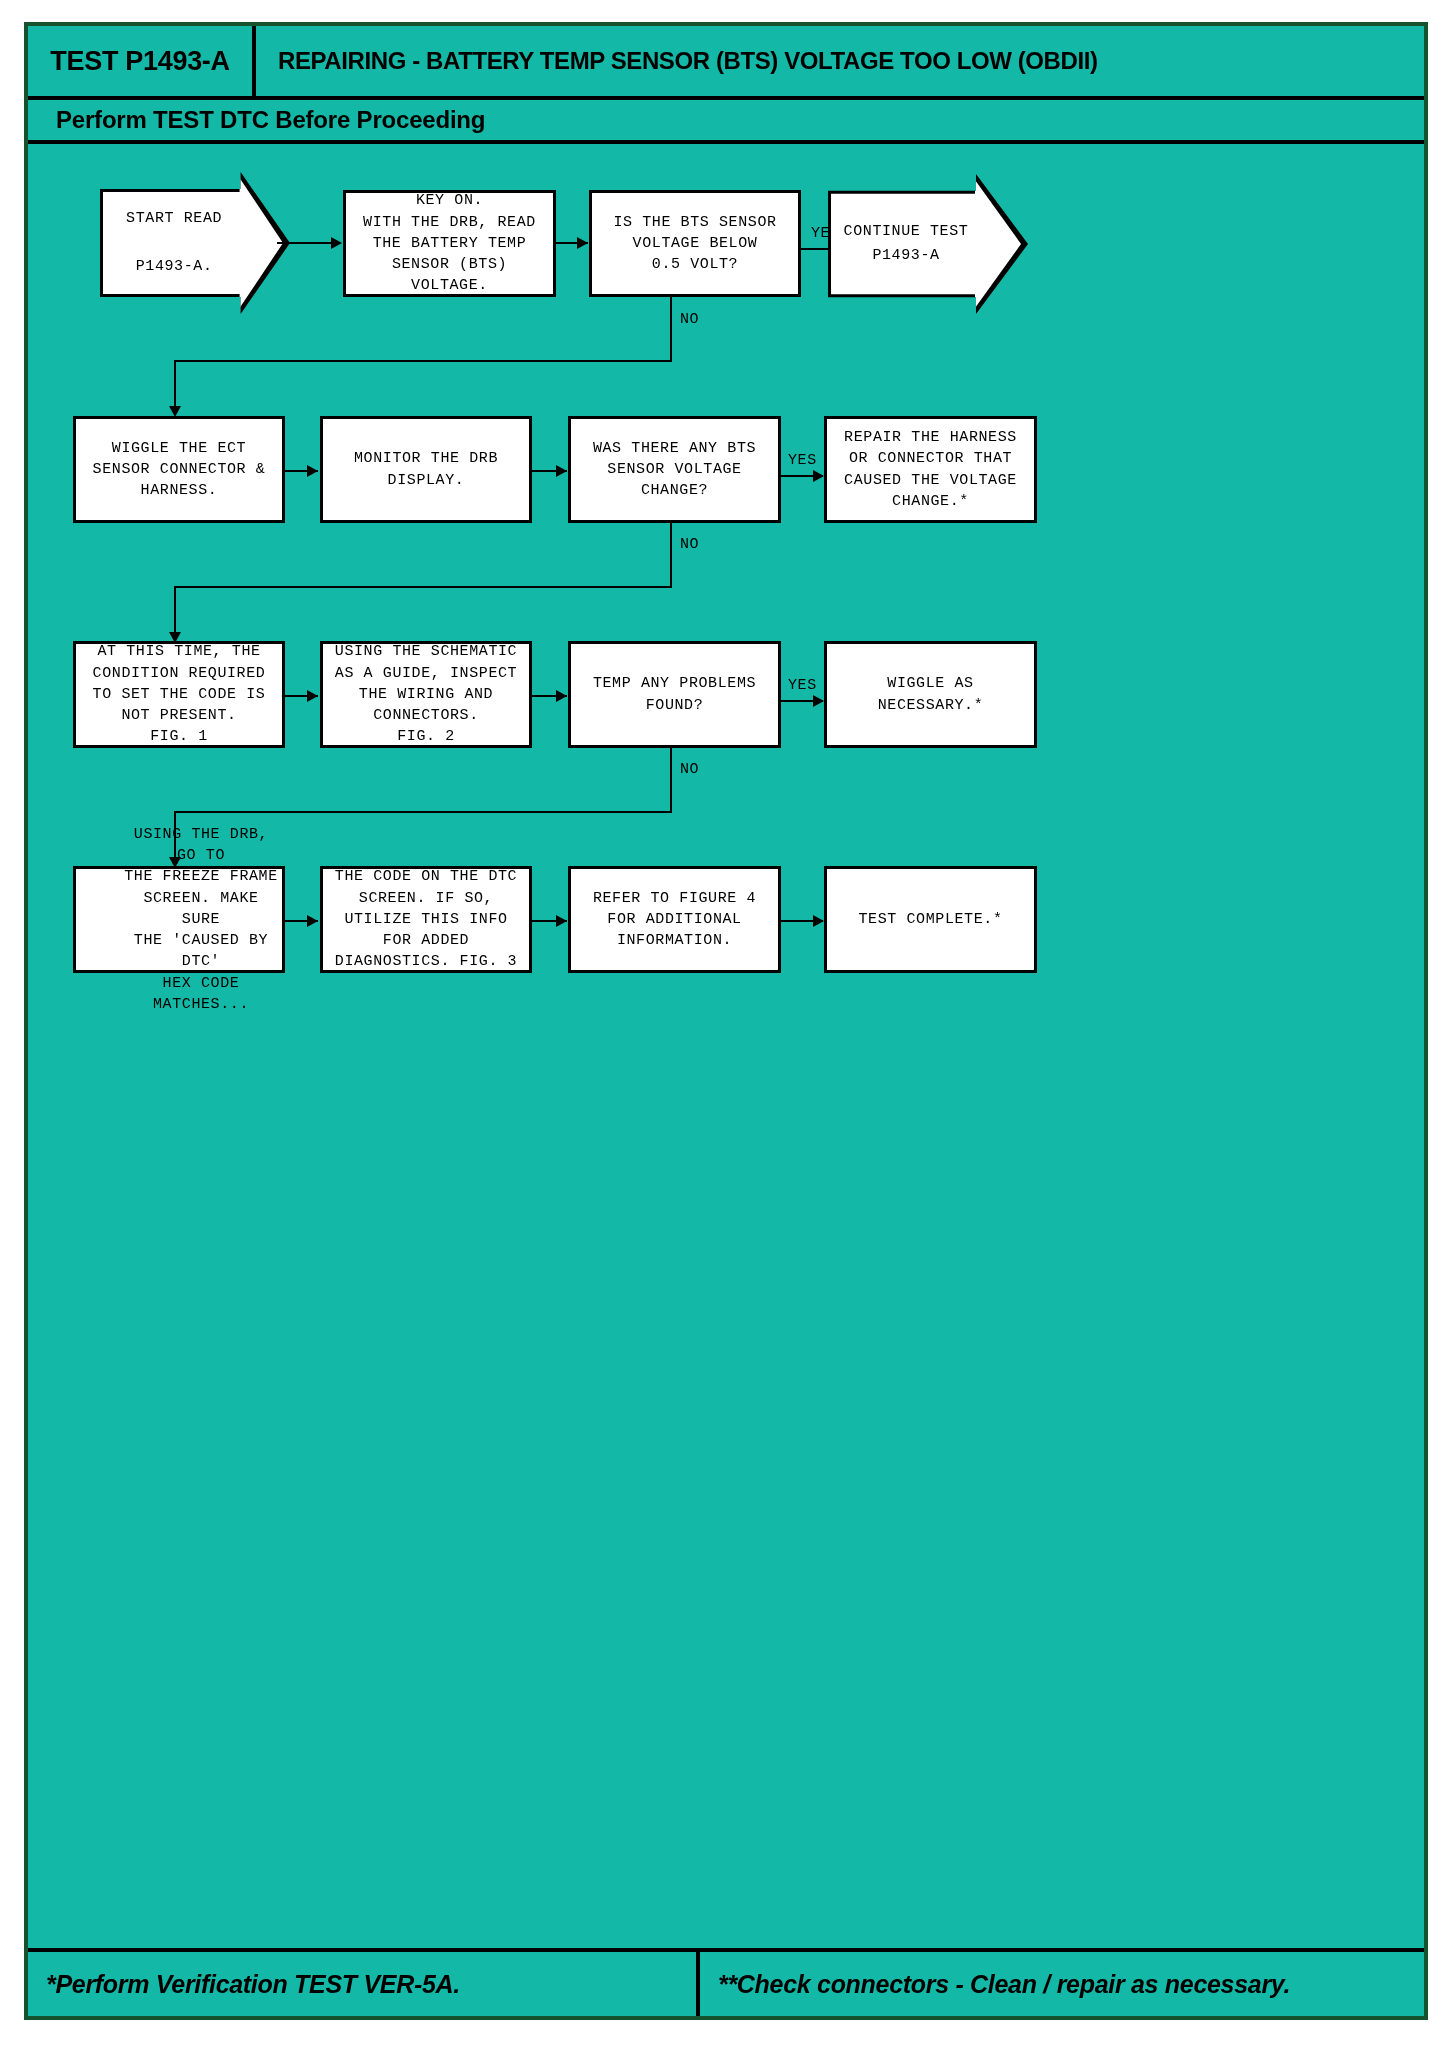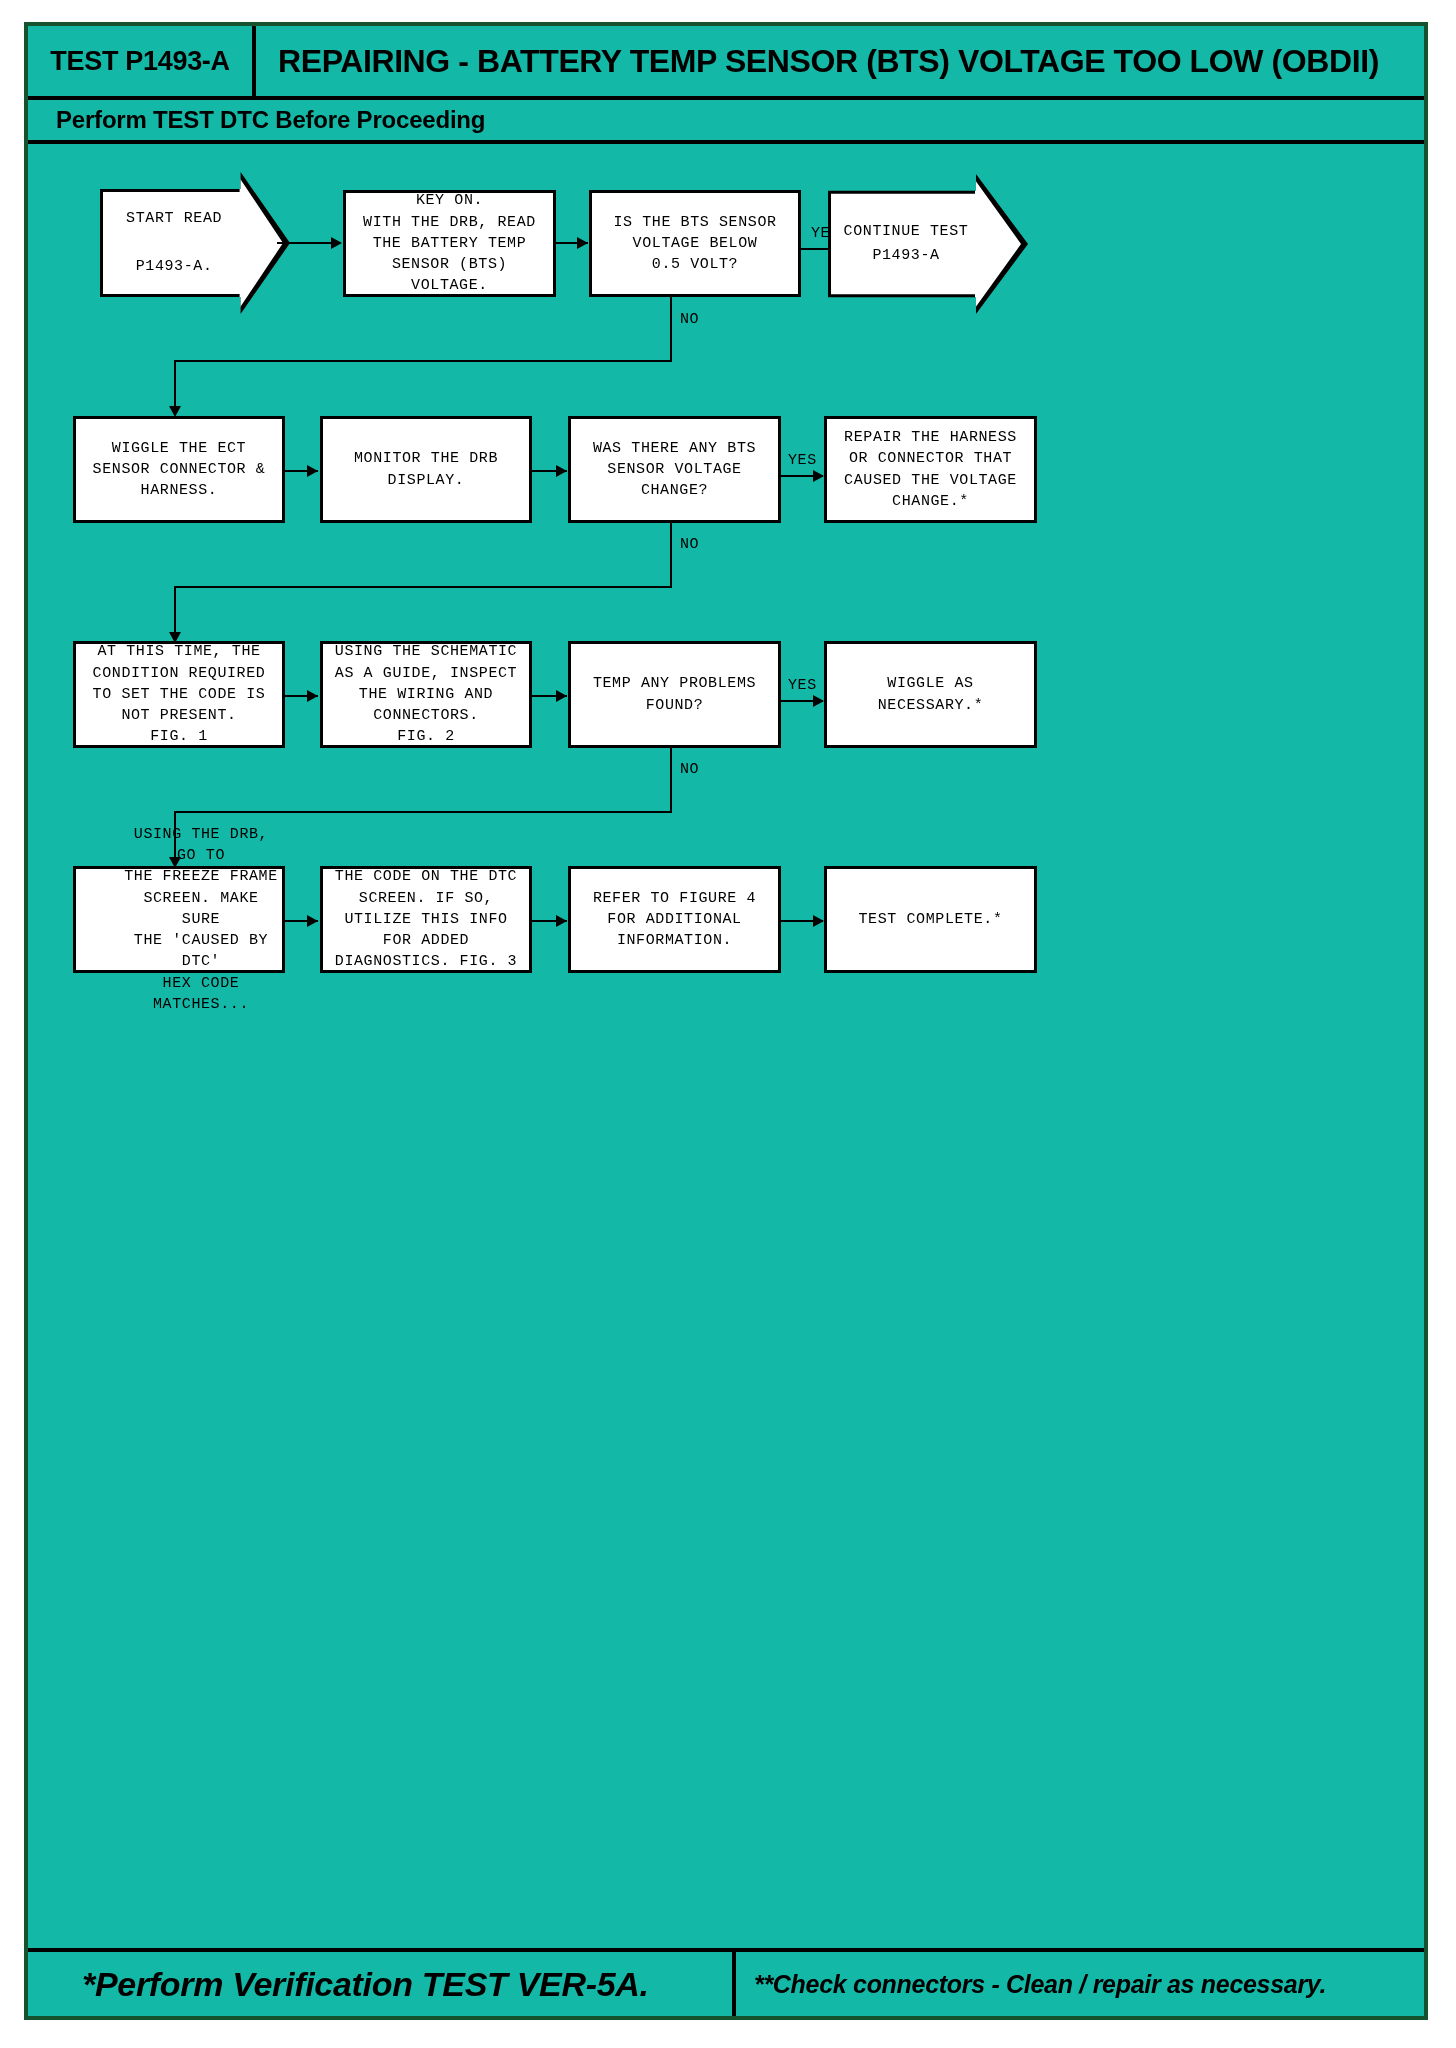--- a/index.html
+++ b/index.html
@@ -30,21 +30,21 @@
     border-right:4px solid #000;
     box-sizing:border-box;
     display:flex; align-items:center; justify-content:center;
     font-weight:bold; font-size:27px; letter-spacing:-0.3px;
     white-space:nowrap;
   }
   .hdr-title{
     position:absolute; left:232px; top:0; right:16px; height:70px;
     display:flex; align-items:center;
     padding-left:18px;
-    font-weight:bold; font-size:32px; letter-spacing:-0.4px;
+    font-weight:bold; font-size:24px; letter-spacing:-0.4px;
     white-space:nowrap;
   }
   .subhdr{
     position:absolute; left:0; top:74px; width:100%;
     height:44px;
     border-bottom:4px solid #000;
     box-sizing:border-box;
     display:flex; align-items:center;
     padding-left:28px;
     font-weight:bold; font-size:24px; letter-spacing:-0.2px;
@@ -124,21 +124,21 @@
     border-top:4px solid #000;
     box-sizing:border-box;
     display:flex;
   }
   .footer-left{
     width:672px;
     border-right:4px solid #000;
     box-sizing:border-box;
     display:flex;align-items:center;
     padding-left:18px;
-    font-weight:bold;font-style:italic;font-size:34px;letter-spacing:-0.3px;margin-left:36px;
+    font-weight:bold;font-style:italic;font-size:25px;letter-spacing:-0.3px;
   }
   .footer-right{
     flex:1;
     display:flex;align-items:center;
     padding-left:18px;
     font-weight:bold;font-style:italic;font-size:25px;letter-spacing:-0.3px;
     white-space:nowrap;
   }
 </style>
 </head>

